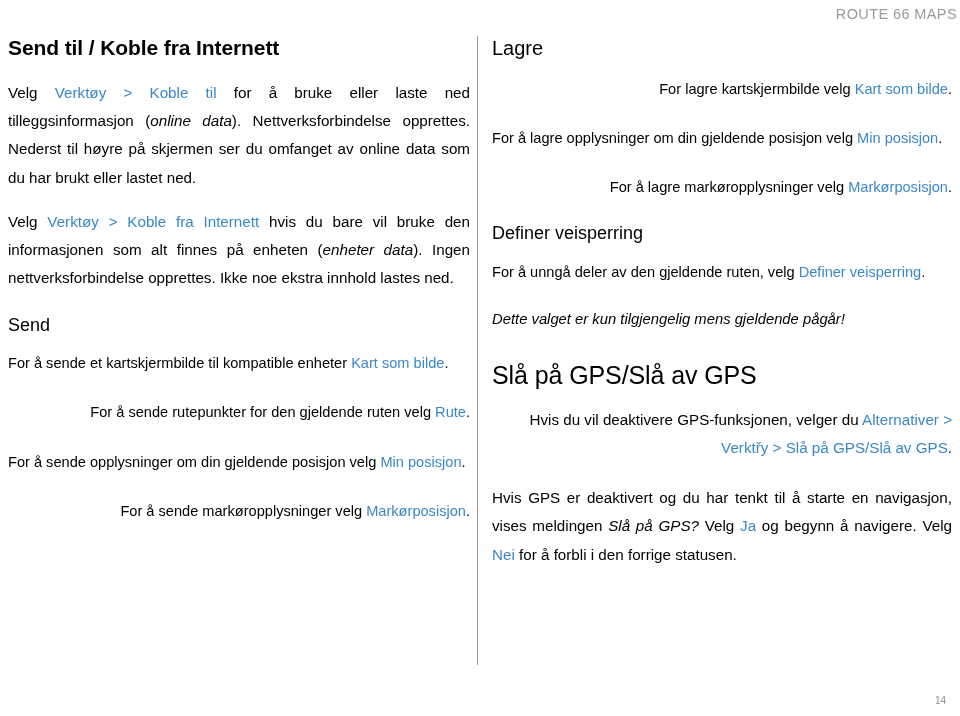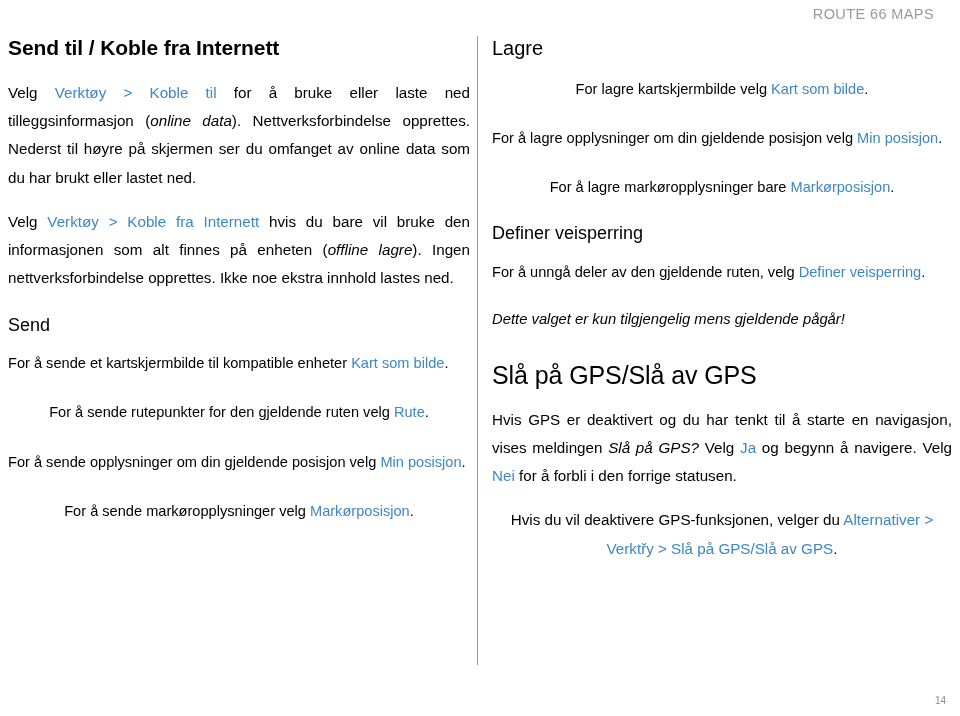--- a/index.html
+++ b/index.html
@@ -16,21 +16,21 @@
     overflow: hidden;
   }
 
   .page-header {
     position: absolute;
     top: 0;
     left: 0;
     width: 960px;
     height: 28px;
     text-align: right;
-    padding-right: 26px;
+    padding-right: 3px;
     box-sizing: border-box;
     color: #9a9a9a;
     font-size: 14.5px;
     letter-spacing: 0.4px;
     line-height: 28px;
     white-space: nowrap;
   }
 
   .columns {
     position: absolute;
@@ -89,21 +89,21 @@
     font-size: 14.6px;
     line-height: 1.86;
     margin: 0 0 16px 0;
     text-align: justify;
     text-justify: inter-word;
   }
   p.body.lead {
     font-size: 15.2px;
   }
   p.body.left {
-    text-align: center;
+    text-align: right;
   }
   p.body.gap {
     margin-bottom: 22px;
   }
 
   .lnk {
     color: #3c87c8;
   }
   .it {
     font-style: italic;
@@ -134,21 +134,21 @@
 <div class="divider"></div>
 
 <div class="columns">
 
   <div class="col col-left">
 
     <h1 class="doc-title">Send til / Koble fra Internett</h1>
 
     <p class="body lead"><span>Velg </span><span class="lnk">Verktøy &gt; Koble til</span><span> for å bruke eller laste ned tilleggsinformasjon (</span><span class="it">online data</span><span>). Nettverksforbindelse opprettes. Nederst til høyre på skjermen ser du omfanget av online data som du har brukt eller lastet ned.</span></p>
 
-    <p class="body lead gap"><span>Velg </span><span class="lnk">Verktøy &gt; Koble fra Internett</span><span> hvis du bare vil bruke den informasjonen som alt finnes på enheten (</span><span class="it">offline lagre</span><span>). Ingen nettverksforbindelse opprettes. Ikke noe ekstra innhold lastes ned.</span></p>
+    <p class="body lead gap"><span>Velg </span><span class="lnk">Verktøy &gt; Koble fra Internett</span><span> hvis du bare vil bruke den informasjonen som alt finnes på enheten (</span><span class="it">enheter data</span><span>). Ingen nettverksforbindelse opprettes. Ikke noe ekstra innhold lastes ned.</span></p>
 
     <h2 class="section-title">Send</h2>
 
     <p class="body gap"><span>For å sende et kartskjermbilde til kompatible enheter </span><span class="lnk">Kart som bilde</span><span>.</span></p>
 
     <p class="body left gap"><span>For å sende rutepunkter for den gjeldende ruten velg </span><span class="lnk">Rute</span><span>.</span></p>
 
     <p class="body gap"><span>For å sende opplysninger om din gjeldende posisjon velg </span><span class="lnk">Min posisjon</span><span>.</span></p>
 
     <p class="body left"><span>For å sende markøropplysninger velg </span><span class="lnk">Markørposisjon</span><span>.</span></p>
@@ -156,31 +156,31 @@
   </div>
 
   <div class="col col-right">
 
     <h2 class="section-title lagre">Lagre</h2>
 
     <p class="body left gap"><span>For lagre kartskjermbilde velg </span><span class="lnk">Kart som bilde</span><span>.</span></p>
 
     <p class="body gap"><span>For å lagre opplysninger om din gjeldende posisjon velg </span><span class="lnk">Min posisjon</span><span>.</span></p>
 
-    <p class="body left"><span>For å lagre markøropplysninger bare </span><span class="lnk">Markørposisjon</span><span>.</span></p>
+    <p class="body left"><span>For å lagre markøropplysninger velg </span><span class="lnk">Markørposisjon</span><span>.</span></p>
 
     <h2 class="section-title">Definer veisperring</h2>
 
     <p class="body"><span>For å unngå deler av den gjeldende ruten, velg </span><span class="lnk">Definer veisperring</span><span>.</span></p>
 
     <p class="note">Dette valget er kun tilgjengelig mens gjeldende pågår!</p>
 
     <h2 class="section-title big">Slå på GPS/Slå av GPS</h2>
 
+    <p class="body lead left gap"><span>Hvis du vil deaktivere GPS-funksjonen, velger du </span><span class="lnk">Alternativer &gt; Verktřy &gt; Slå på GPS/Slå av GPS</span><span>.</span></p>
+
     <p class="body lead"><span>Hvis GPS er deaktivert og du har tenkt til å starte en navigasjon, vises meldingen </span><span class="it">Slå på GPS?</span><span> Velg </span><span class="lnk">Ja</span><span> og begynn å navigere. Velg </span><span class="lnk">Nei</span><span> for å forbli i den forrige statusen.</span></p>
-
-    <p class="body lead left gap"><span>Hvis du vil deaktivere GPS-funksjonen, velger du </span><span class="lnk">Alternativer &gt; Verktřy &gt; Slå på GPS/Slå av GPS</span><span>.</span></p>
 
   </div>
 
 </div>
 
 <div class="page-number">14</div>
 
 </body></html>

